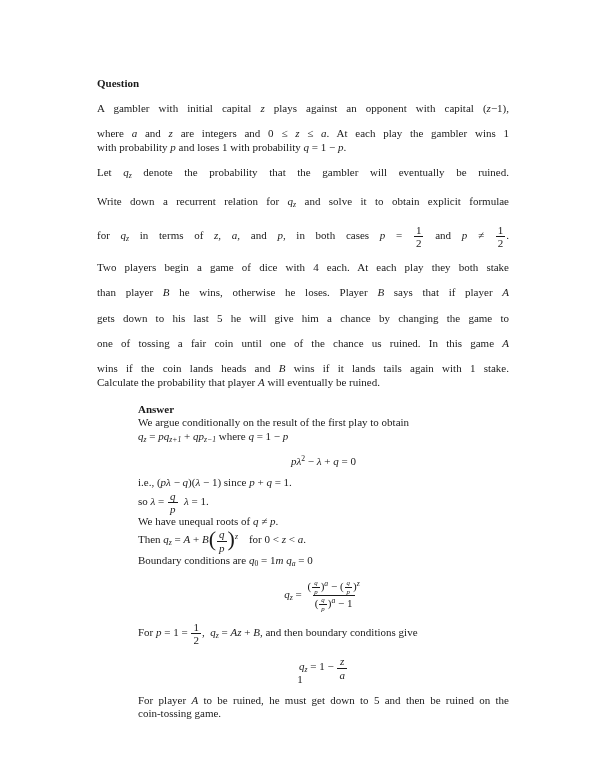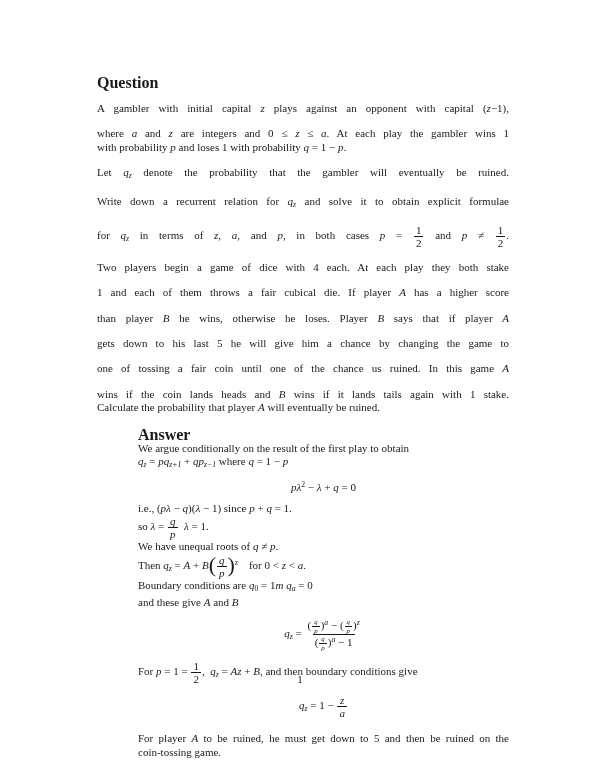--- a/index.html
+++ b/index.html
@@ -8,21 +8,21 @@
     width: 600px;
     height: 776px;
     box-sizing: border-box;
     padding: 76px 91px 0 97px;
     background: #ffffff;
     color: #1a1a1a;
     font-family: "Liberation Serif", serif;
     font-size: 11px;
     overflow: hidden;
   }
-  .heading { font-weight: 700; font-size: 16px; line-height: 14px; }
+  .heading { font-weight: 700; font-size: 11px; line-height: 14px; }
   .section-answer { margin-top: 13px; margin-left: 41px; }
   .line { line-height: 13.4px; min-height: 13.4px; }
   .just { text-align: justify; text-align-last: justify; margin-top: 12px; }
   .gap { margin-top: 13px; }
   .display { text-align: center; margin: 9px 0; line-height: 1.1; }
   .it { font-style: italic; }
   .sb { font-size: 0.7em; vertical-align: -0.3em; }
   .sp { font-size: 0.7em; vertical-align: 0.5em; }
   .frac {
     display: inline-flex;
@@ -52,21 +52,20 @@
         <div class="line just"><span>Let </span><span class="it">q</span><span class="it sb">z</span><span> denote the probability that the gambler will eventually be ruined.</span></div>
         <div class="line just"><span>Write down a recurrent relation for </span><span class="it">q</span><span class="it sb">z</span><span> and solve it to obtain explicit formulae</span></div>
         <div class="line just"><span>for </span><span class="it">q</span><span class="it sb">z</span><span> in terms of </span><span class="it">z</span><span>, </span><span class="it">a</span><span>, and </span><span class="it">p</span><span>, in both cases </span><span class="it">p</span><span> = </span><span class="frac">
             <span class="num"><span>1</span></span>
             <span class="den"><span>2</span></span>
           </span><span> and </span><span class="it">p</span><span> ≠ </span><span class="frac">
             <span class="num"><span>1</span></span>
             <span class="den"><span>2</span></span>
           </span><span>.</span></div>
         <div class="line just"><span>Two players begin a game of dice with 4 each. At each play they both stake</span></div>
-        <div class="line just"><span>1 and each of them throws a fair cubical die. If player </span><span class="it">A</span><span> has a higher score</span></div>
         <div class="line just"><span>than player </span><span class="it">B</span><span> he wins, otherwise he loses. Player </span><span class="it">B</span><span> says that if player </span><span class="it">A</span></div>
         <div class="line just"><span>gets down to his last 5 he will give him a chance by changing the game to</span></div>
         <div class="line just"><span>one of tossing a fair coin until one of the chance us ruined. In this game </span><span class="it">A</span></div>
         <div class="line just"><span>wins if the coin lands heads and </span><span class="it">B</span><span> wins if it lands tails again with 1 stake.</span></div>
         <div class="line"><span>Calculate the probability that player </span><span class="it">A</span><span> will eventually be ruined.</span></div>
       </div>
   </div>
   <div class="section section-answer">
     <div class="heading">Answer</div>
     <div>
@@ -77,21 +76,20 @@
         <div class="line"><span>so </span><span class="it">λ</span><span> = </span><span class="frac">
             <span class="num"><span class="it">q</span></span>
             <span class="den"><span class="it">p</span></span>
           </span><span> </span><span class="it">λ</span><span> = 1.</span></div>
         <div class="line"><span>We have unequal roots of </span><span class="it">q</span><span> ≠ </span><span class="it">p</span><span>.</span></div>
         <div class="line"><span>Then </span><span class="it">q</span><span class="it sb">z</span><span> = </span><span class="it">A</span><span> + </span><span class="it">B</span><span class="bigp">(</span><span class="frac">
             <span class="num"><span class="it">q</span></span>
             <span class="den"><span class="it">p</span></span>
           </span><span class="bigp">)</span><span class="it sp">z</span><span> for 0 &lt; </span><span class="it">z</span><span> &lt; </span><span class="it">a</span><span>.</span></div>
         <div class="line"><span>Boundary conditions are </span><span class="it">q</span><span class="sb">0</span><span> = 1</span><span class="it">m</span><span> </span><span class="it">q</span><span class="it sb">a</span><span> = 0</span></div>
-        <div class="line"><span>and these give </span><span class="it">A</span><span> and </span><span class="it">B</span></div>
         <div class="display"><span class="it">q</span><span class="it sb">z</span><span> = </span><span class="frac">
             <span class="num"><span>(</span><span class="frac">
                 <span class="num"><span class="it">q</span></span>
                 <span class="den"><span class="it">p</span></span>
               </span><span>)</span><span class="it sp">a</span><span> − (</span><span class="frac">
                 <span class="num"><span class="it">q</span></span>
                 <span class="den"><span class="it">p</span></span>
               </span><span>)</span><span class="it sp">z</span></span>
             <span class="den"><span>(</span><span class="frac">
                 <span class="num"><span class="it">q</span></span>

